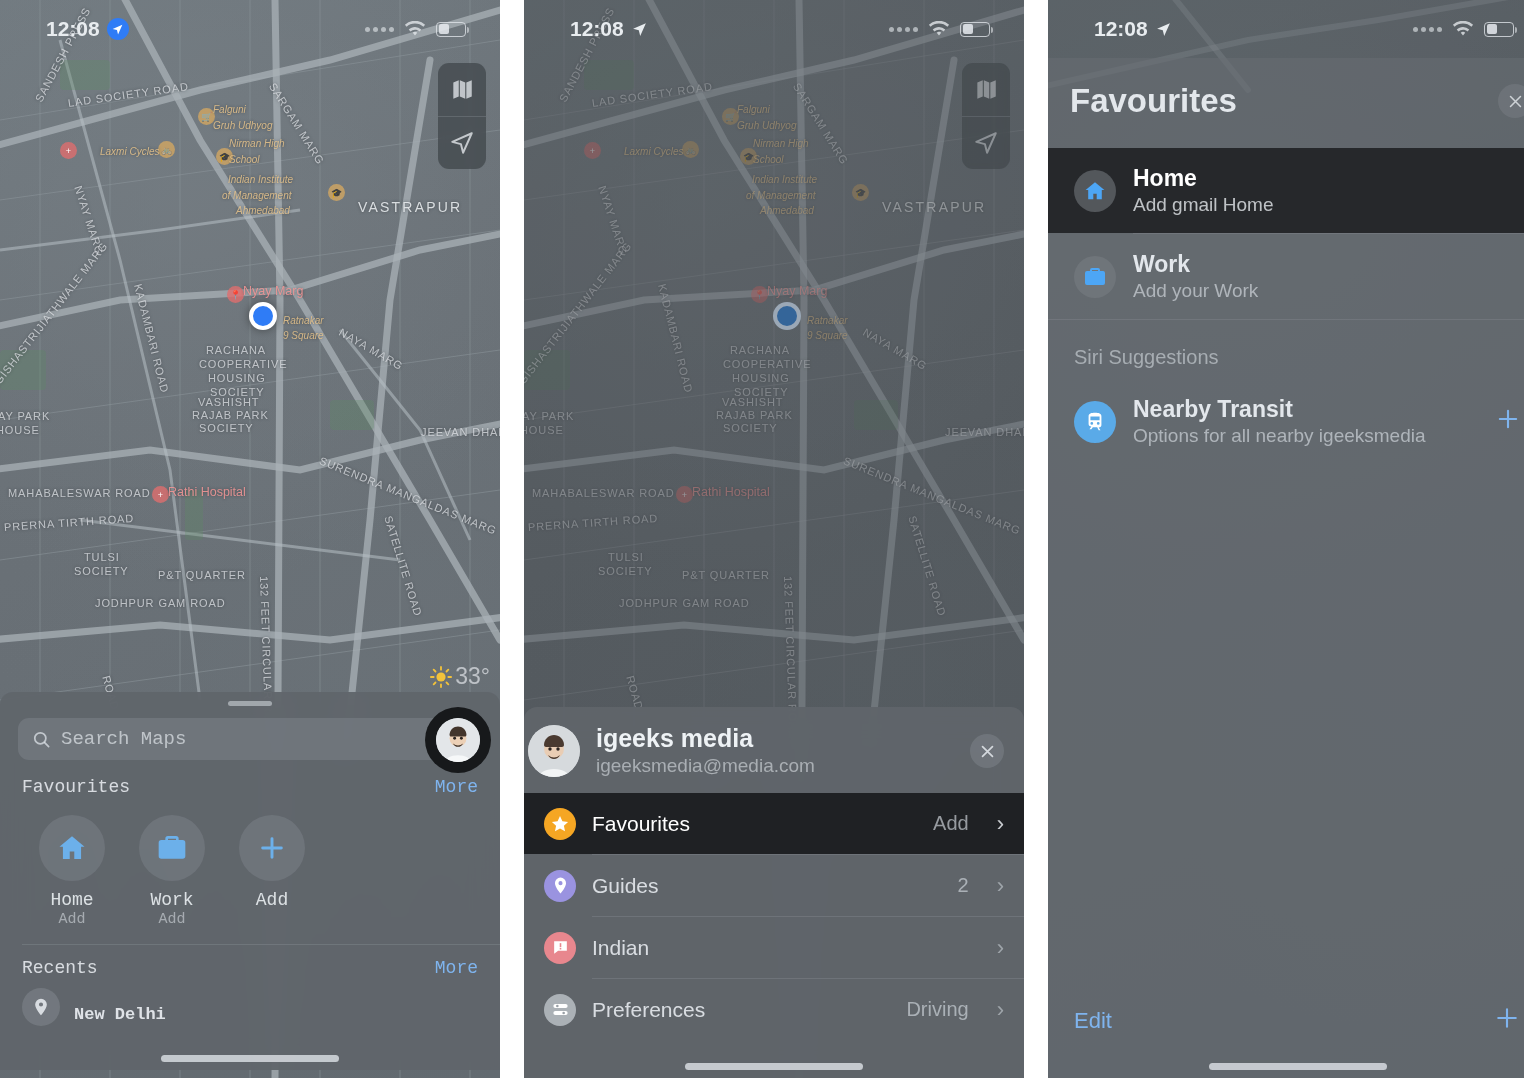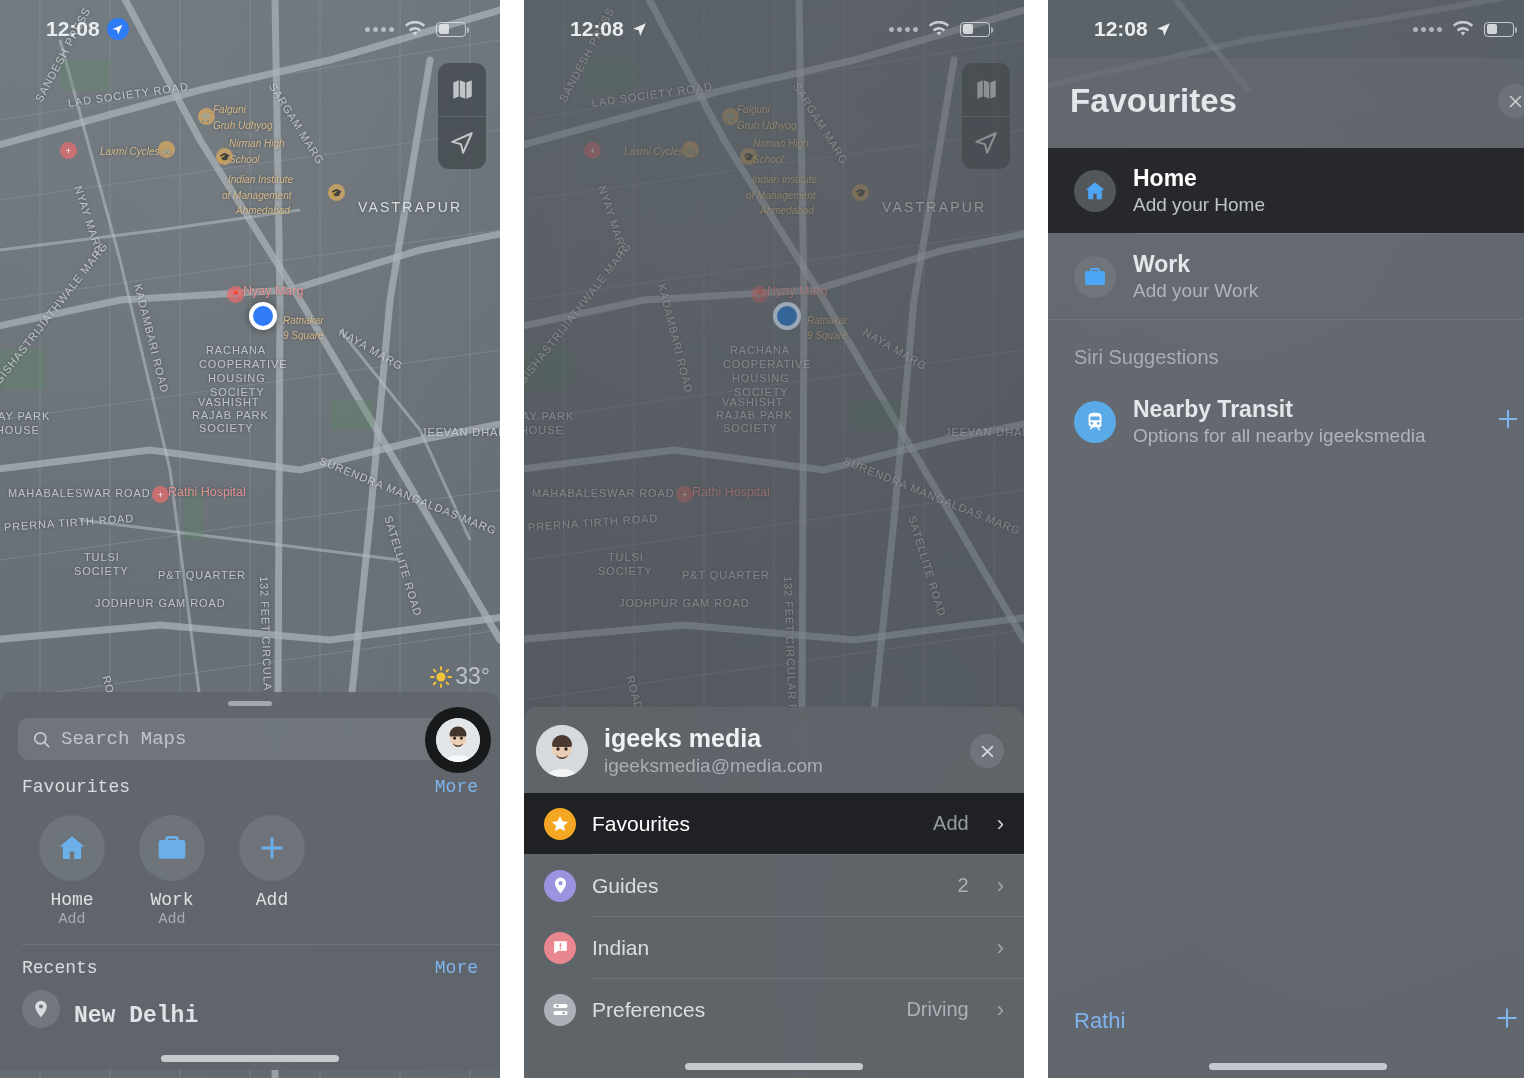--- a/index.html
+++ b/index.html
@@ -143,38 +143,38 @@
   .fav-sub  { margin-top: 1px; color: rgba(214,219,224,.6); font-size: 15px; }
 
   .divider { height:1px; background: rgba(150,156,162,.3); margin: 16px 0 0 22px; }
 
   .recent-row { display:flex; align-items:center; gap: 14px; padding: 10px 22px 0 22px; }
   .recent-ic {
     width: 38px; height: 38px; border-radius:50%;
     background: rgba(126,132,138,.6);
     display:flex; align-items:center; justify-content:center;
   }
-  .recent-name { color: rgba(234,238,242,.92); font-size: 23px; font-weight: bold; margin-top: 15px; }
+  .recent-name { color: rgba(234,238,242,.92); font-size: 17px; font-weight: bold; margin-top: 15px; }
 
   .homebar {
     position:absolute; left:50%; transform: translateX(-50%); bottom: 8px;
     width: 178px; height: 7px; border-radius: 4px;
     background: rgba(226,230,234,.78); z-index: 60;
   }
 
   
   .acct-sheet {
     position:absolute; left:0; right:0; bottom:0;
     background: rgba(96,101,106,.94);
     backdrop-filter: blur(14px);
     border-radius: 13px 13px 0 0;
     z-index: 30;
     padding-bottom: 38px;
   }
-  .acct-head { display:flex; align-items:center; gap: 16px; padding: 18px 20px 16px 12px; }
+  .acct-head { display:flex; align-items:center; gap: 16px; padding: 18px 20px 16px 4px; }
   .acct-av { width: 52px; height: 52px; border-radius:50%; background:#c9cdd1; overflow:hidden; position:relative; flex:0 0 52px;}
   .acct-name { color: #eef2f5; font-size: 25px; font-weight: bold; line-height: 1.1; }
   .acct-mail { color: rgba(214,219,224,.62); font-size: 19px; margin-top: 2px; }
   .acct-close {
     margin-left:auto; width: 34px; height: 34px; border-radius:50%;
     background: rgba(128,134,140,.5); display:flex; align-items:center; justify-content:center;
   }
   .acct-list { }
   .acct-row {
     display:flex; align-items:center; gap: 16px;
@@ -676,21 +676,21 @@
 
       <div class="fav-body">
         <div class="fp-row sel">
           <span class="fp-ic">
             <svg width="24" height="24" viewBox="0 0 24 24" fill="#4da6f5">
               <path d="M12 3.2L2.6 11h2.6v9.3h5.1v-5.6h3.4v5.6h5.1V11h2.6L12 3.2z"></path>
             </svg>
           </span>
           <span class="fp-txt">
             <span class="fp-name">Home</span>
-            <span class="fp-sub">Add your Home</span>
+            <span class="fp-sub">Add gmail Home</span>
           </span>
         </div>
         <div class="fp-sep"></div>
 
         <div class="fp-row">
           <span class="fp-ic">
             <svg width="24" height="24" viewBox="0 0 24 24" fill="#4da6f5">
               <path d="M9 3h6a2 2 0 0 1 2 2v1h3a2 2 0 0 1 2 2v10a2 2 0 0 1-2 2H4a2 2 0 0 1-2-2V8a2 2 0 0 1 2-2h3V5a2 2 0 0 1 2-2zm0 3h6V5H9v1z"></path>
             </svg>
           </span>
@@ -714,21 +714,21 @@
             <span class="fp-sub">Options for all nearby igeeksmedia</span>
           </span>
           <span class="fp-plus">
             <svg width="28" height="28" viewBox="0 0 24 24" stroke="#7fb4ee" stroke-width="1.8" stroke-linecap="round">
               <path d="M12 5v14M5 12h14"></path>
             </svg>
           </span>
         </div>
 
         <div class="fp-footer">
-          <span class="fp-edit">Rathi</span>
+          <span class="fp-edit">Edit</span>
           <span class="fp-add">
             <svg width="30" height="30" viewBox="0 0 24 24" stroke="#7fb4ee" stroke-width="1.7" stroke-linecap="round">
               <path d="M12 5v14M5 12h14"></path>
             </svg>
           </span>
         </div>
       </div>
 
       <div class="homebar"></div>
     </div>

